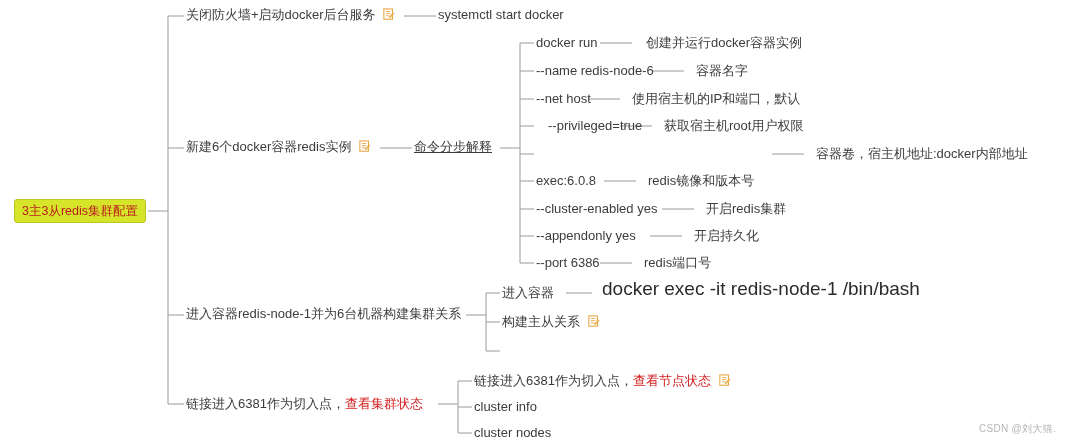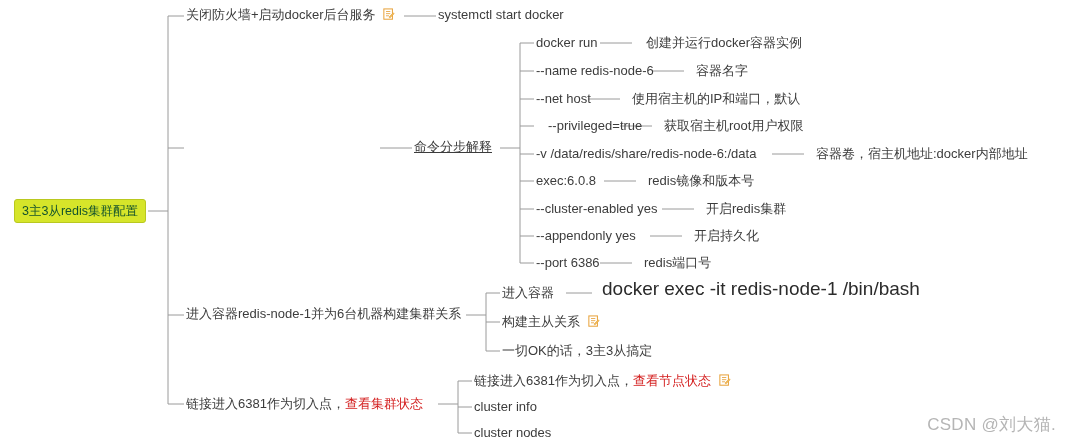--- a/index.html
+++ b/index.html
@@ -26,21 +26,21 @@
     white-space: nowrap;
     color: #333333;
     font-size: 13px;
     line-height: 16px;
   }
   .root-node {
     background: #d6e52a;
     border: 1px solid #b9c81f;
     border-radius: 3px;
     padding: 3px 7px;
-    color: #14532d;
+    color: #b91c1c;
     font-size: 12.5px;
     font-weight: normal;
   }
   .level1 {
     font-size: 13px;
     color: #3c3c3c;
   }
   .level2 {
     font-size: 13px;
     color: #3c3c3c;
@@ -62,21 +62,21 @@
     width: 12px;
     height: 13px;
     vertical-align: -2px;
     margin-left: 4px;
   }
   .watermark {
     position: absolute;
     right: 10px;
     bottom: 8px;
     color: #b5b5b5;
-    font-size: 17px;
+    font-size: 10px;
     letter-spacing: 0.3px;
   }
   svg.lines {
     position: absolute;
     left: 0;
     top: 0;
     width: 1066px;
     height: 444px;
     pointer-events: none;
   }
@@ -148,35 +148,44 @@
     <span>关闭防火墙+启动docker后台服务</span>
     <span class="note-icon">
       <svg viewBox="0 0 14 15" width="12" height="13">
           <rect x="1" y="1" width="10" height="12" fill="#fff" stroke="#e8a33d" stroke-width="1.2"></rect>
           <path d="M3.5 4 H8.5 M3.5 6.5 H8.5 M3.5 9 H7" stroke="#e8a33d" stroke-width="1"></path>
           <path d="M8 11.5 L13 6.5 L12 5.5 L7 10.5 Z" fill="#f0c060" stroke="#e8a33d" stroke-width=".8"></path>
         </svg>
     </span>
   </div>
 
+  <div class="node level1" style="left:186px; top:139px;">
+    <span>新建6个docker容器redis实例</span>
+    <span class="note-icon">
+      <svg viewBox="0 0 14 15" width="12" height="13">
+          <rect x="1" y="1" width="10" height="12" fill="#fff" stroke="#e8a33d" stroke-width="1.2"></rect>
+          <path d="M3.5 4 H8.5 M3.5 6.5 H8.5 M3.5 9 H7" stroke="#e8a33d" stroke-width="1"></path>
+          <path d="M8 11.5 L13 6.5 L12 5.5 L7 10.5 Z" fill="#f0c060" stroke="#e8a33d" stroke-width=".8"></path>
+        </svg>
+    </span>
+  </div>
   <div class="node level2" style="left:414px; top:139px;">命令分步解释</div>
 
   <div class="node leaf" style="left:536px; top:35px;">docker run</div>
   <div class="node leaf" style="left:646px; top:35px;">创建并运行docker容器实例</div>
 
   <div class="node leaf" style="left:536px; top:63px;">--name redis-node-6</div>
   <div class="node leaf" style="left:696px; top:63px;">容器名字</div>
 
   <div class="node leaf" style="left:536px; top:91px;">--net host</div>
   <div class="node leaf" style="left:632px; top:91px;">使用宿主机的IP和端口，默认</div>
 
   <div class="node leaf" style="left:536px; top:118px;margin-left:12px;">--privileged=true</div>
   <div class="node leaf" style="left:664px; top:118px;">获取宿主机root用户权限</div>
 
-  <div class="node leaf" style="left:536px; top:146px;">-v /data/redis/share/redis-node-6:/data</div>
   <div class="node leaf" style="left:816px; top:146px;">容器卷，宿主机地址:docker内部地址</div>
 
   <div class="node leaf" style="left:536px; top:173px;">exec:6.0.8</div>
   <div class="node leaf" style="left:648px; top:173px;">redis镜像和版本号</div>
 
   <div class="node leaf" style="left:536px; top:201px;">--cluster-enabled yes</div>
   <div class="node leaf" style="left:706px; top:201px;">开启redis集群</div>
 
   <div class="node leaf" style="left:536px; top:228px;">--appendonly yes</div>
   <div class="node leaf" style="left:694px; top:228px;">开启持久化</div>
@@ -193,21 +202,20 @@
     <span>构建主从关系</span>
     <span class="note-icon">
       <svg viewBox="0 0 14 15" width="12" height="13">
           <rect x="1" y="1" width="10" height="12" fill="#fff" stroke="#e8a33d" stroke-width="1.2"></rect>
           <path d="M3.5 4 H8.5 M3.5 6.5 H8.5 M3.5 9 H7" stroke="#e8a33d" stroke-width="1"></path>
           <path d="M8 11.5 L13 6.5 L12 5.5 L7 10.5 Z" fill="#f0c060" stroke="#e8a33d" stroke-width=".8"></path>
         </svg>
     </span>
   </div>
 
-  <div class="node leaf" style="left:502px; top:343px;">一切OK的话，3主3从搞定</div>
 
   <div class="node level1" style="left:186px; top:396px;">
     <span>链接进入6381作为切入点，</span><span class="red">查看集群状态</span>
   </div>
 
   <div class="node leaf" style="left:474px; top:373px;">
     <span>链接进入6381作为切入点，</span><span class="red">查看节点状态</span>
     <span class="note-icon">
       <svg viewBox="0 0 14 15" width="12" height="13">
           <rect x="1" y="1" width="10" height="12" fill="#fff" stroke="#e8a33d" stroke-width="1.2"></rect>

